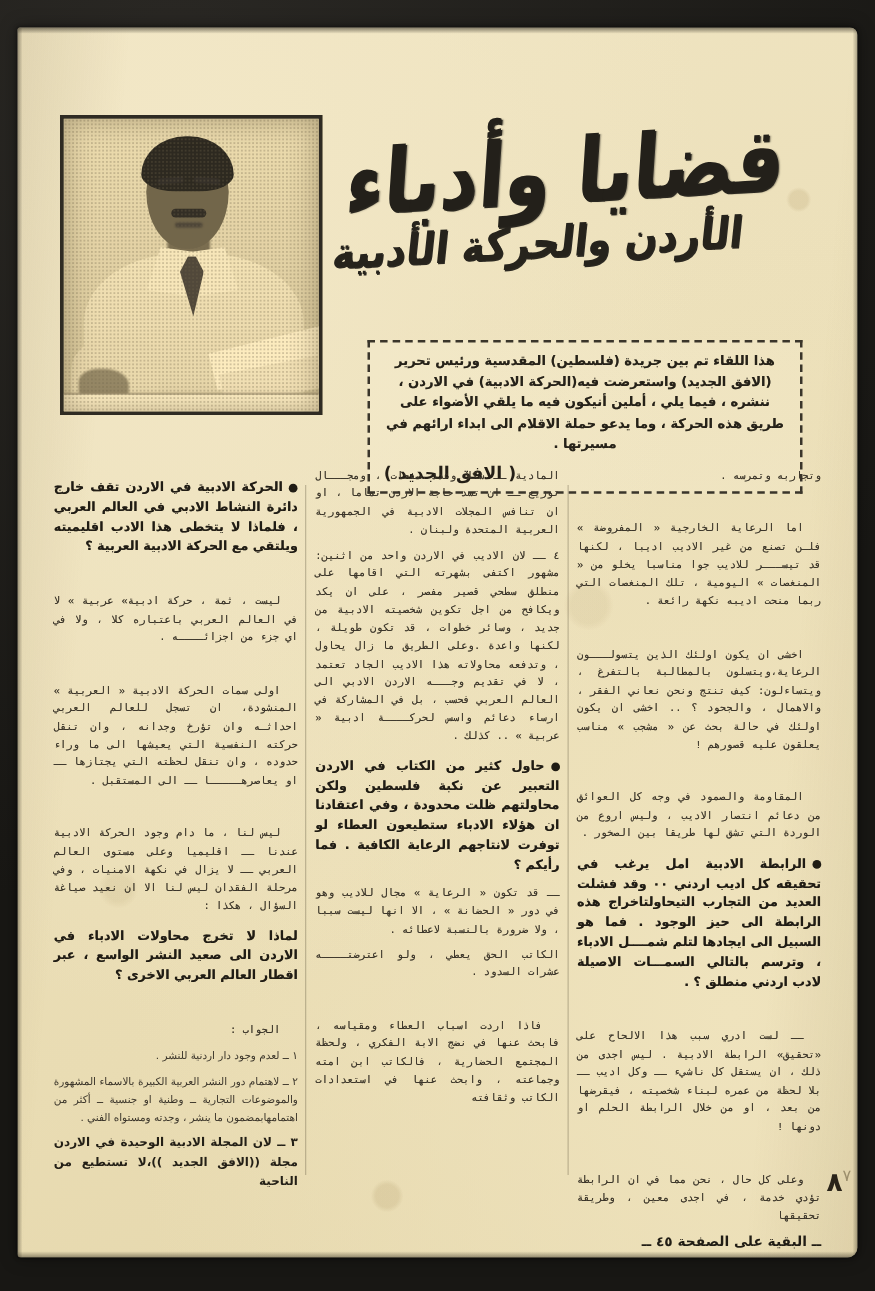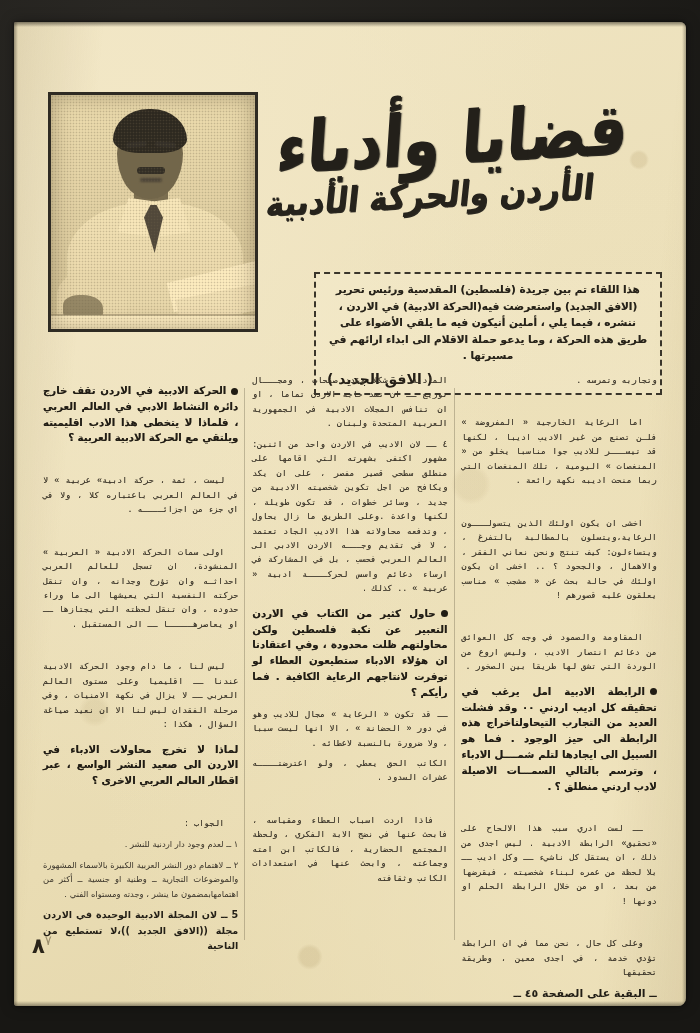--- a/index.html
+++ b/index.html
@@ -124,21 +124,21 @@
     font-size:31px;font-weight:bold;color:#26231c;
     margin-top:12px;margin-right:44px;
     letter-spacing:-1px;line-height:1;
     transform:rotate(-3deg) skewX(-9deg) scaleY(1.12);
     text-shadow:1px 1px 0 #2c2922;
     white-space:nowrap;
   }
 
   
   .intro-box{
-    position:absolute;right:24px;top:250px;width:322px;
+    position:absolute;right:44px;top:250px;width:322px;
     border:2px dashed #3a352a;
     padding:7px 11px 6px;
     background:rgba(255,250,230,.18);
   }
   .intro-text{
     font-size:10.5px;font-weight:bold;color:#262219;
     line-height:1.58;text-align:center;
     text-shadow:0 0 .4px rgba(35,30,20,.5);
   }
   .intro-sig{
@@ -179,21 +179,21 @@
     font-size:9.6px;font-weight:bold;color:#231f16;line-height:1.6;
     text-align:justify;margin:6px 0 5px;}
 
   .cont-note{
     font-size:11px;font-weight:bold;color:#211d15;
     text-align:right;margin-top:5px;letter-spacing:.3px;
   }
 
   
   .pagenum{
-    position:absolute;left:0;right:0;bottom:48px;text-align:left;
+    position:absolute;left:0;right:0;bottom:48px;text-align:right;
     font-size:21px;font-weight:bold;color:#2a2419;margin-left:18px;
   }
   .pagenum .ghost{font-size:13px;color:#9c8f6d;font-weight:normal;
     margin-right:5px;vertical-align:super;}
 
   
   .edge-top{position:absolute;left:0;right:0;top:0;height:5px;
     background:linear-gradient(180deg,rgba(40,36,26,.55),rgba(0,0,0,0));}
   .edge-bottom{position:absolute;left:0;right:0;bottom:0;height:5px;
     background:linear-gradient(0deg,rgba(40,36,26,.45),rgba(0,0,0,0));}
@@ -250,21 +250,21 @@
         <p class="q">
           <span class="bullet"></span><span>الحركة الادبية في الاردن تقف خارج دائرة النشاط الادبي في العالم العربي ، فلماذا لا يتخطى هذا الادب اقليميته ويلتقي مع الحركة الادبية العربية ؟</span>
         </p>
         <p class="body indent">ليست ، ثمة ، حركة ادبية» عربية » لا في العالم العربي باعتباره كلا ، ولا في اي جزء من اجزائــــه .</p>
         <p class="body indent">اولى سمات الحركة الادبية « العربية » المنشودة، ان تسجل للعالم العربي احداثـه وان تؤرخ وجدانه ، وان تنقل حركته النفسية التي يعيشها الى ما وراء حدوده ، وان تنقل لحظته التي يجتازها ــ او يعاصرهـــــا ــ الى المستقبل .</p>
         <p class="body indent">ليس لنا ، ما دام وجود الحركة الادبية عندنا ــ اقليميا وعلى مستوى العالم العربي ــ لا يزال في نكهة الامنيات ، وفي مرحلة الفقدان ليس لنا الا ان نعيد صياغة السؤال ، هكذا :</p>
         <p class="q">لماذا لا تخرج محاولات الادباء في الاردن الى صعيد النشر الواسع ، عبر اقطار العالم العربي الاخرى ؟</p>
         <p class="body indent">الجواب :</p>
         <p class="numbered">١ ــ لعدم وجود دار اردنية للنشر .</p>
         <p class="numbered">٢ ــ لاهتمام دور النشر العربية الكبيرة بالاسماء المشهورة والموضوعات التجارية ــ وطنية او جنسية ــ أكثر من اهتمامهابمضمون ما ينشر ، وجدته ومستواه الفني .</p>
-        <p class="bold-num">5 ــ لان المجلة الادبية الوحيدة في الاردن مجلة ((الافق الجديد ))،لا تستطيع من الناحية</p>
+        <p class="bold-num">٣ ــ لان المجلة الادبية الوحيدة في الاردن مجلة ((الافق الجديد ))،لا تستطيع من الناحية</p>
       </div>
 
       <div class="col">
         <p class="body">المادية ــ شكلا وعدد صفحات ، ومجـــال توزيع ــ ان تسد حاجة الاردن تماما ، او ان تنافس المجلات الادبية في الجمهورية العربية المتحدة ولبنان .</p>
         <p class="body">٤ ــ لان الاديب في الاردن واحد من اثنين: مشهور اكتفى بشهرته التي اقامها على منطلق سطحي قصير مفصر ، على ان يكد ويكافح من اجل تكوين شخصيته الادبية من جديد ، وسائر خطوات ، قد تكون طويلة ، لكنها واعدة .وعلى الطريق ما زال يحاول ، وتدفعه محاولاته هذا الاديب الجاد تعتمد ، لا في تقديم وجـــه الاردن الادبي الى العالم العربي فحسب ، بل في المشاركة في ارساء دعائم واسس لحركــــة ادبية « عربية » .. كذلك .</p>
         <p class="q">
           <span class="bullet"></span><span>حاول كثير من الكتاب في الاردن التعبير عن نكبة فلسطين ولكن محاولتهم ظلت محدودة ، وفي اعتقادنا ان هؤلاء الادباء ستطيعون العطاء لو توفرت لانتاجهم الرعاية الكافية . فما رأيكم ؟</span>
         </p>
         <p class="body">ــ قد تكون « الرعاية » مجال للاديب وهو في دور « الحضانة » ، الا انها ليست سببا ، ولا ضرورة بالنسبة لاعطائه .</p>
         <p class="body">الكاتب الحق يعطي ، ولو اعترضتــــه عشرات السدود .</p>

